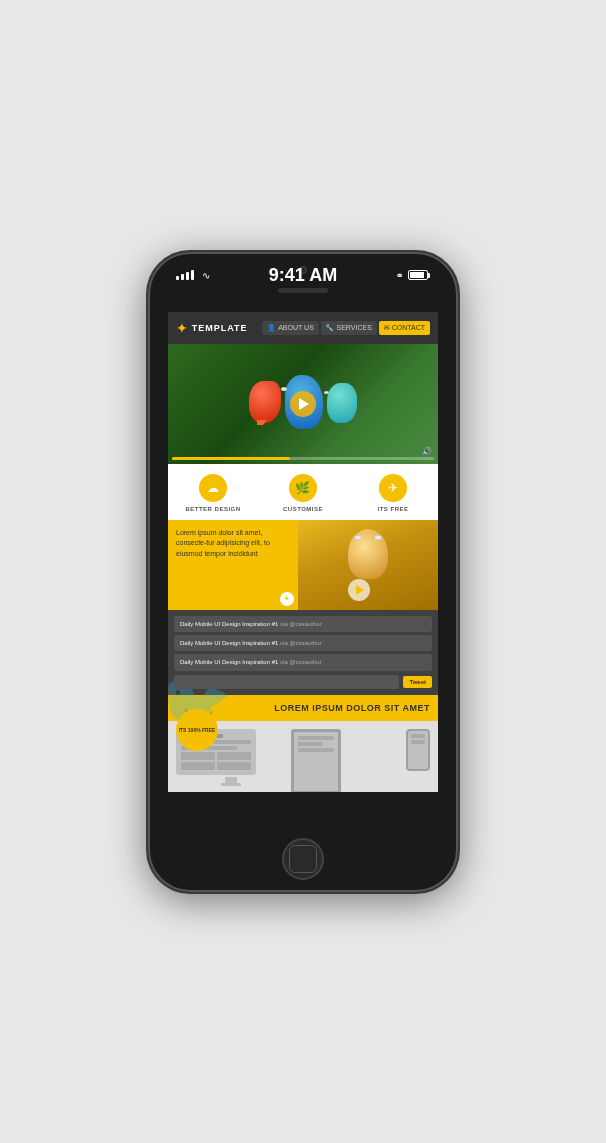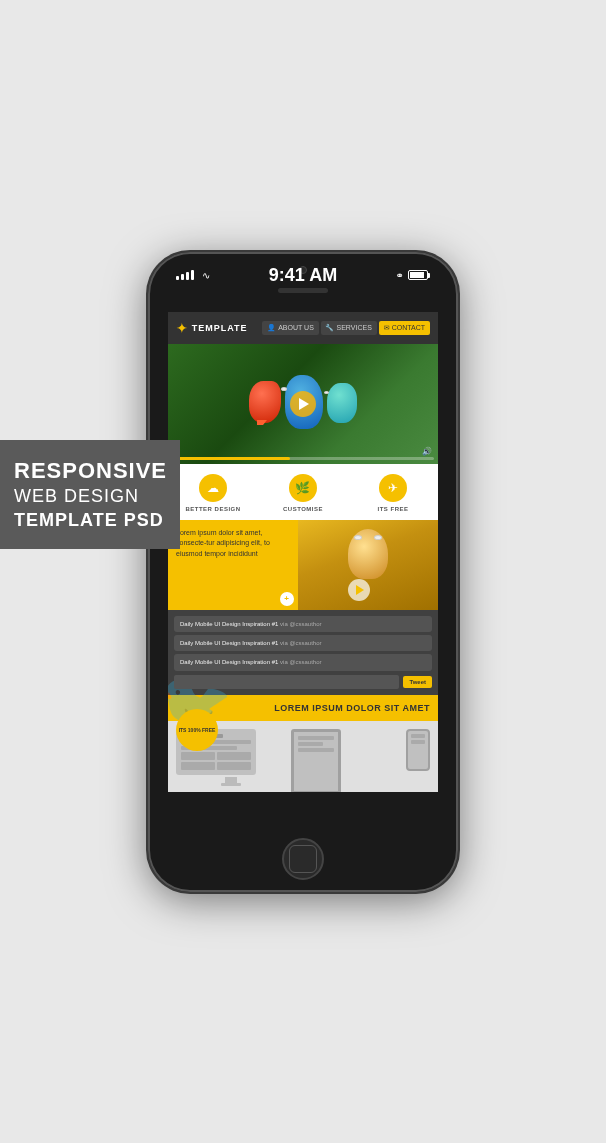--- a/index.html
+++ b/index.html
@@ -399,25 +399,20 @@
     }
     .grid-block { height: 8px; background: #aaa; border-radius: 1px; }
     .monitor-stand { width: 12px; height: 6px; background: #bbb; margin: 2px auto 0; }
     .monitor-base { width: 20px; height: 3px; background: #bbb; margin: 0 auto; border-radius: 1px; }
   </style>
 </head>
 <body>
 
 <div class="page-wrapper">
 
-  <div class="side-label">
-    <div class="line1">RESPONSIVE</div>
-    <div class="line2">WEB DESIGN</div>
-    <div class="line3">TEMPLATE PSD</div>
-  </div>
 
   <div class="phone-frame">
 
     <div class="phone-camera"></div>
     <div class="phone-speaker"></div>
 
     <div class="phone-top">
       <div class="status-left">
         <div class="signal-bars">
           <div class="signal-bar" style="height:4px;"></div>

